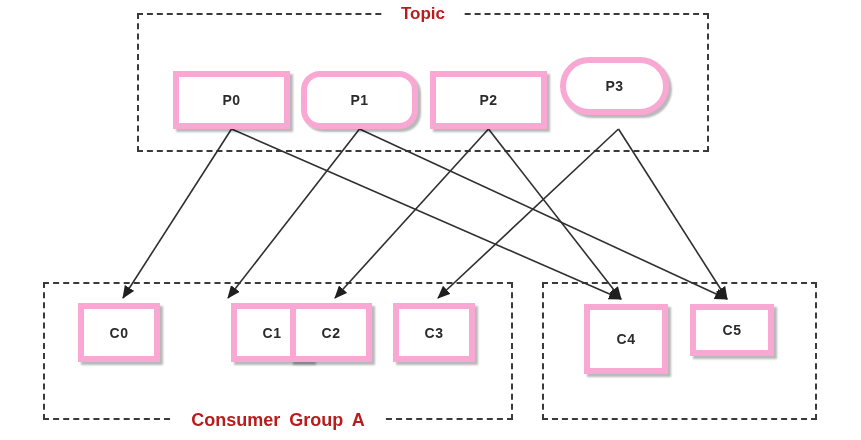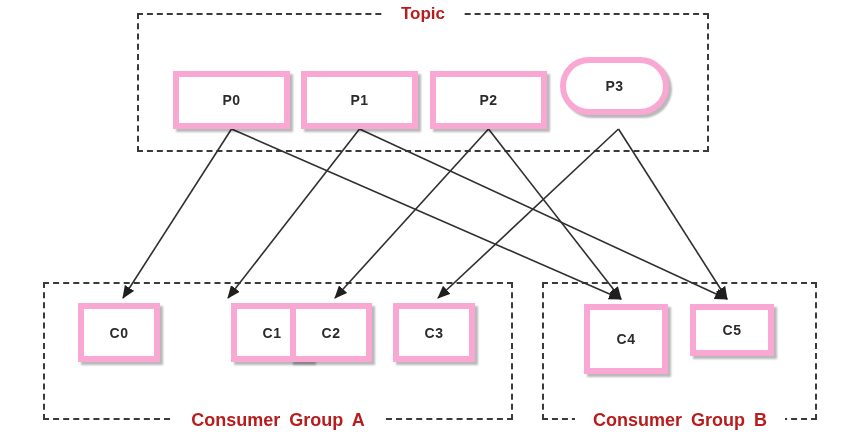--- a/index.html
+++ b/index.html
@@ -99,24 +99,23 @@
         <line x1="618.5" y1="129" x2="727" y2="299" stroke="#2f2f2f" stroke-width="1.6" marker-end="url(#ah)"></line>
       </g>
   </svg>
 
   <div class="dashed-box topic-box"></div>
   <div class="dashed-box group-a-box"></div>
   <div class="dashed-box group-b-box"></div>
 
   <div class="float-label topic-label">Topic</div>
   <div class="float-label group-label group-label-a">Consumer Group A</div>
-  <div class="float-label group-label group-label-b">Consumer Group B</div>
 
 <div class="node-box" style="left: 173px; top: 71px; width: 117px; height: 58px;">P0</div>
-    <div class="node-box" style="left: 301px; top: 71px; width: 117px; height: 58px;">P1</div>
+    <div class="node-box" style="left: 301px; top: 71px; width: 117px; height: 58px; border-radius: 19px;">P1</div>
     <div class="node-box" style="left: 430px; top: 71px; width: 117px; height: 58px;">P2</div>
     <div class="node-box" style="left: 560px; top: 57px; width: 109px; height: 58px; border-radius: 29px;">P3</div>
     <div class="node-box" style="left: 78px; top: 303px; width: 82px; height: 59px;">C0</div>
     <div class="node-box" style="left: 183px; top: 303px; width: 82px; height: 59px; margin-left: 48px;">C1</div>
     <div class="node-box" style="left: 290px; top: 303px; width: 82px; height: 59px;">C2</div>
     <div class="node-box" style="left: 393px; top: 303px; width: 82px; height: 59px;">C3</div>
     <div class="node-box" style="left: 584px; top: 304px; width: 84px; height: 70px;">C4</div>
     <div class="node-box" style="left: 690px; top: 304px; width: 84px; height: 52px;">C5</div>
   </div>
 

